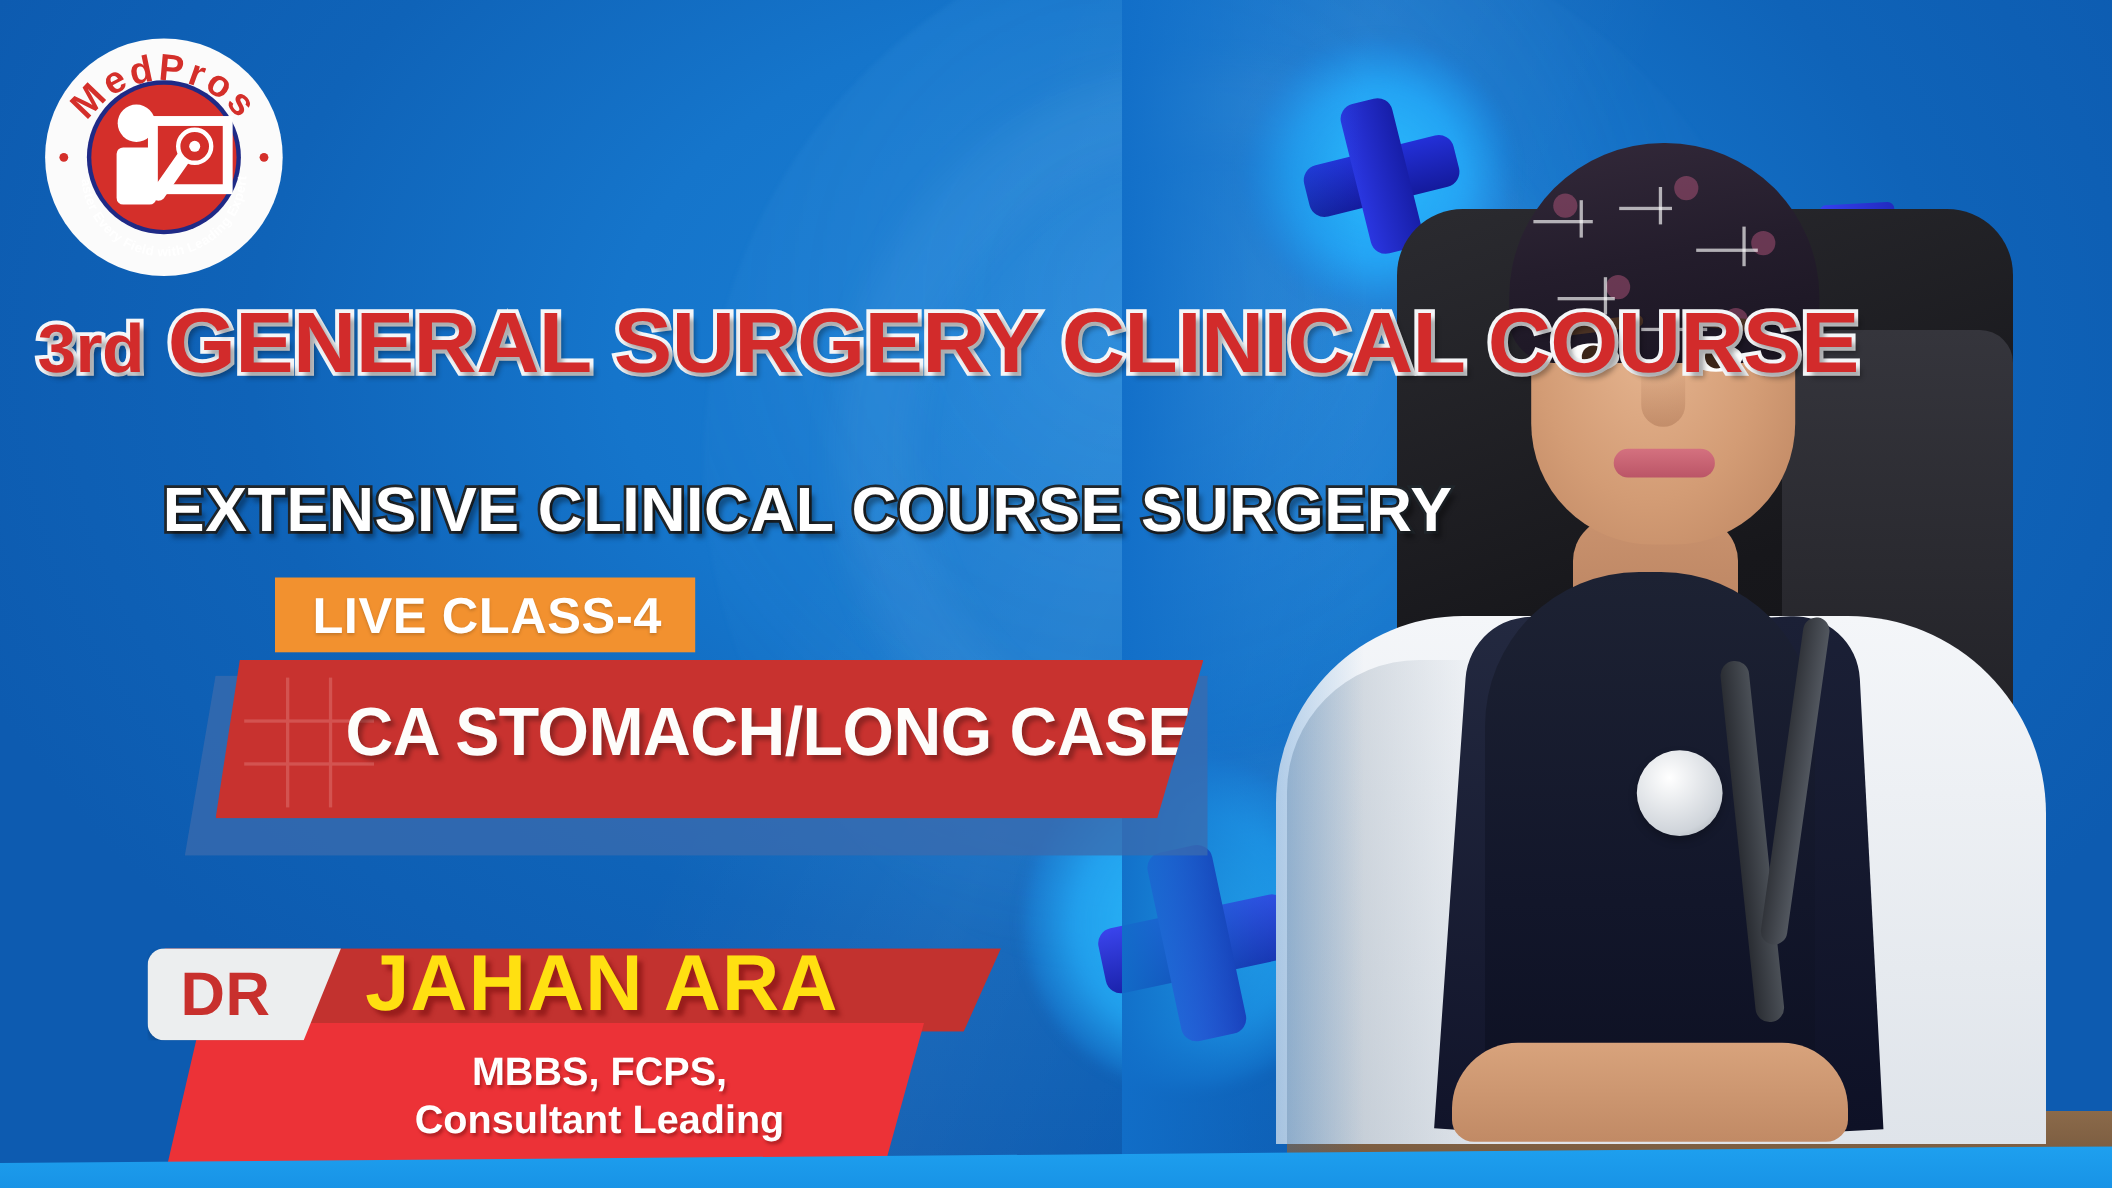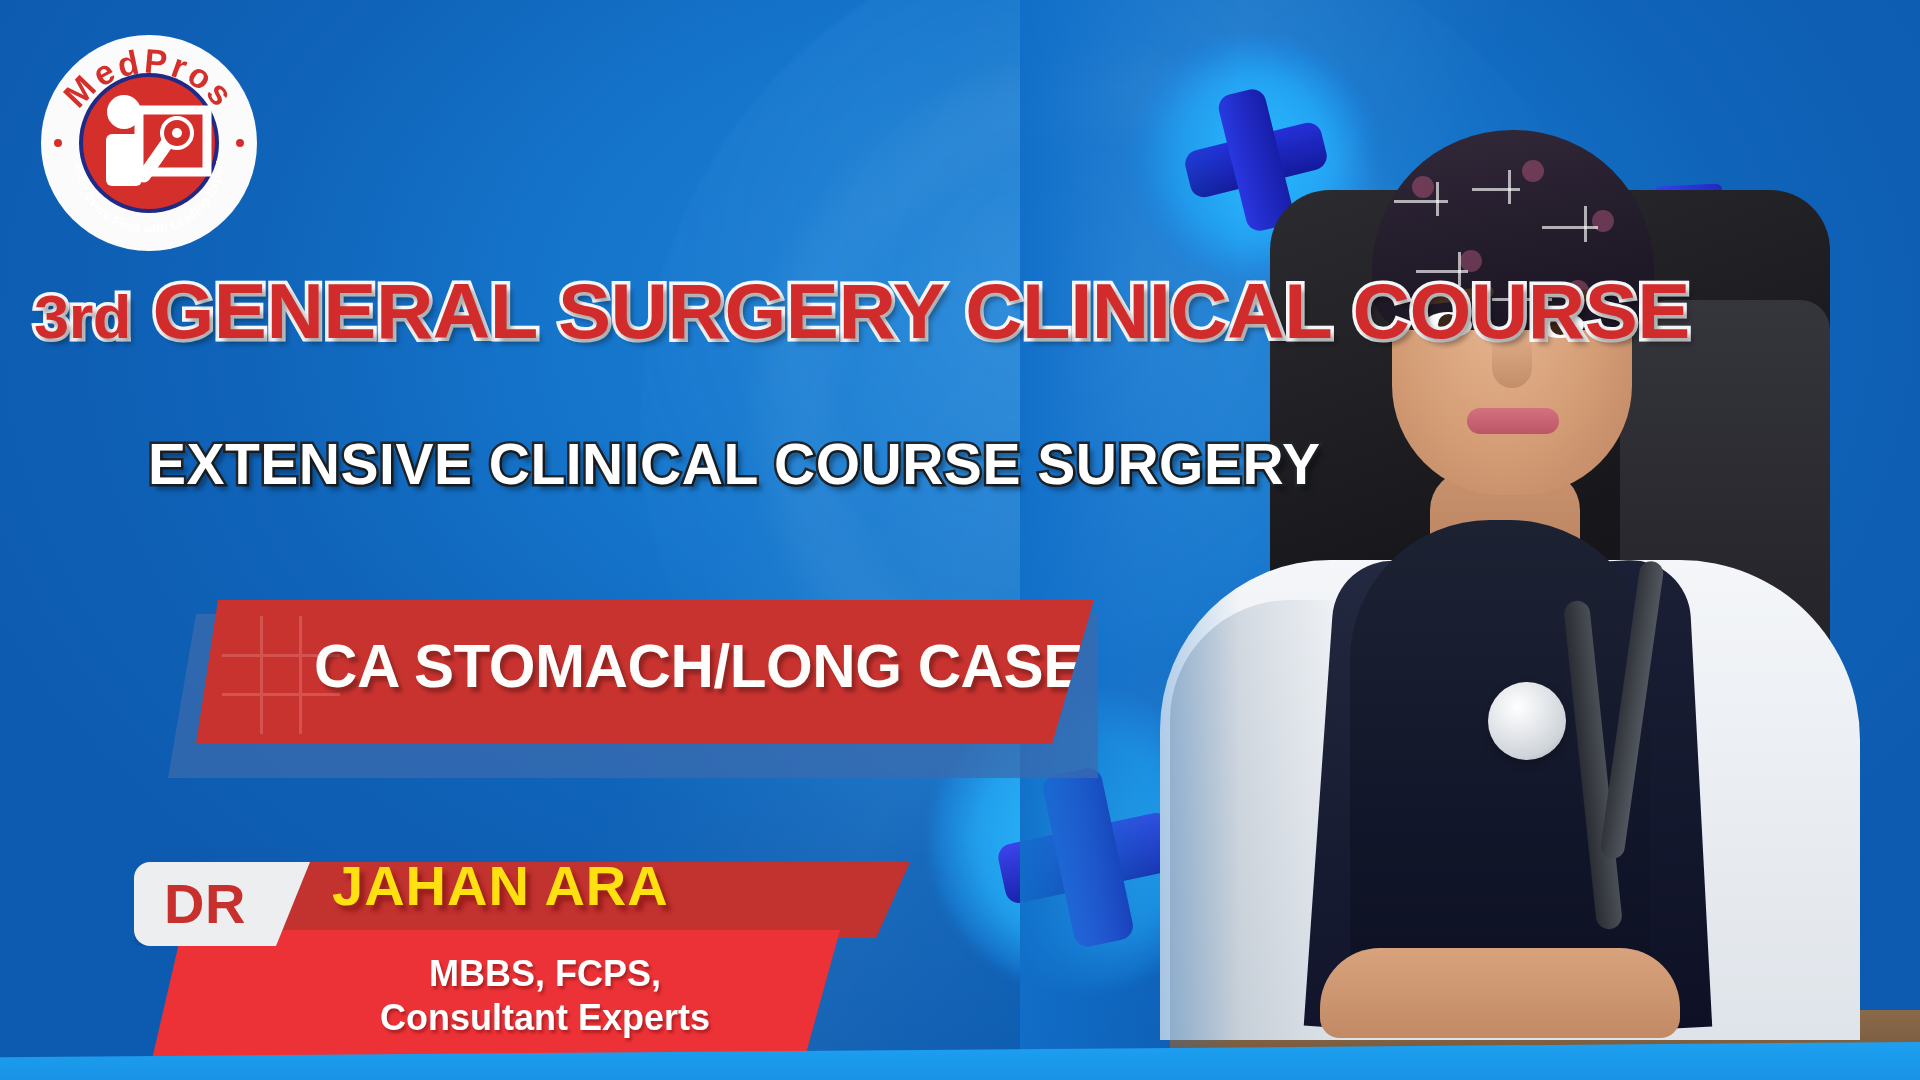--- a/index.html
+++ b/index.html
@@ -148,21 +148,21 @@
     display:flex;align-items:center;justify-content:flex-start;
     box-shadow:0 3px 6px rgba(0,0,0,.18);
   }
   .dr-tab span{
     margin-left:30px;color:#c8302d;font-size:56px;font-weight:700;line-height:1;
     font-family:"Liberation Sans Narrow","Liberation Sans",sans-serif;
     letter-spacing:0.5px;
   }
   .doc-name{
     position:absolute;left:332px;top:858px;
-    color:#ffe011;font-size:56px;font-weight:700;line-height:1;white-space:nowrap;
+    color:#ffe011;font-size:72px;font-weight:700;line-height:1;white-space:nowrap;
     font-family:"Liberation Sans Narrow","Liberation Sans",sans-serif;
     letter-spacing:1px;transform:scaleX(1.0);transform-origin:left center;
     text-shadow:5px 6px 4px rgba(120,12,12,.55);
   }
   .creds{
     position:absolute;left:310px;top:952px;width:470px;text-align:center;
     color:#ffffff;font-size:36px;font-weight:700;line-height:1.22;
     font-family:"Liberation Sans","Liberation Sans Narrow",sans-serif;
     text-shadow:2px 3px 3px rgba(100,10,10,.45);
   }
@@ -348,35 +348,38 @@
   </div>
 
 
   <div class="title-main">
     <span class="ord">3rd</span>
     <span>GENERAL SURGERY CLINICAL COURSE</span>
   </div>
 
   <div class="title-sub">EXTENSIVE CLINICAL COURSE SURGERY</div>
 
+  <div class="live-badge">
+    <span>LIVE CLASS-4</span>
+  </div>
 
   <div class="topic-shadow"></div>
   <div class="topic-banner">
     <div class="topic-cross">
       <i class="h"></i>
         <i class="v"></i>
     </div>
     <span>CA STOMACH/LONG CASE+SHORT CASE</span>
   </div>
 
   <div class="name-dark"></div>
   <div class="name-bright"></div>
   <div class="dr-tab">
     <span>DR</span>
   </div>
   <div class="doc-name">JAHAN ARA</div>
   <div class="creds">
     <div>MBBS, FCPS,</div>
-    <div>Consultant Experts</div>
+    <div>Consultant Leading</div>
   </div>
 
   <div class="bottom-strip"></div>
 </div>
 
 </body></html>

